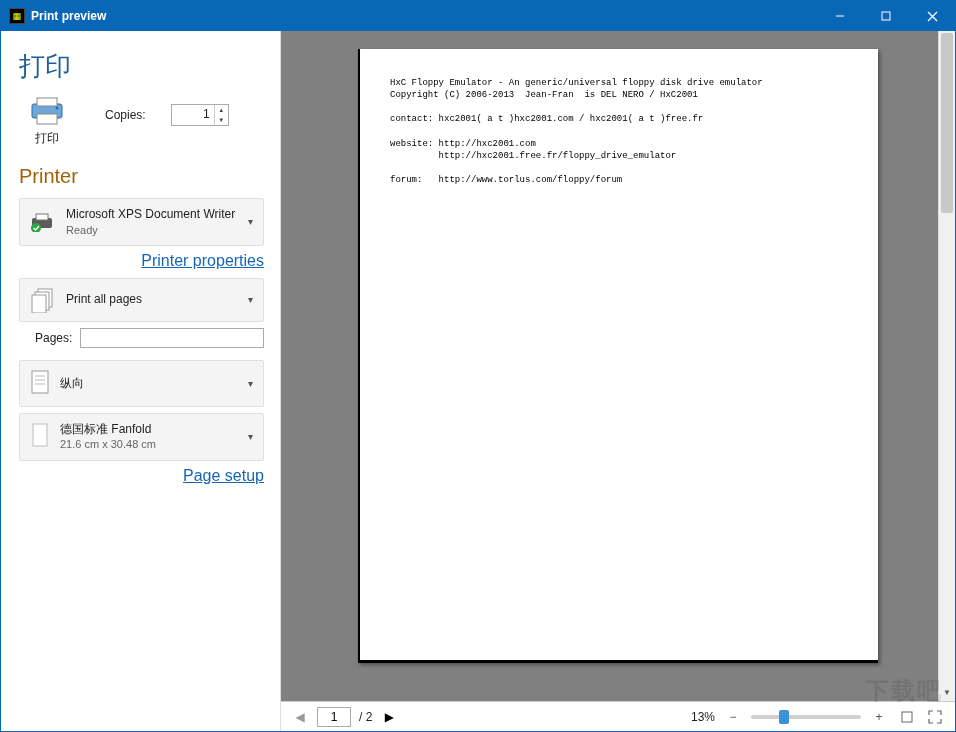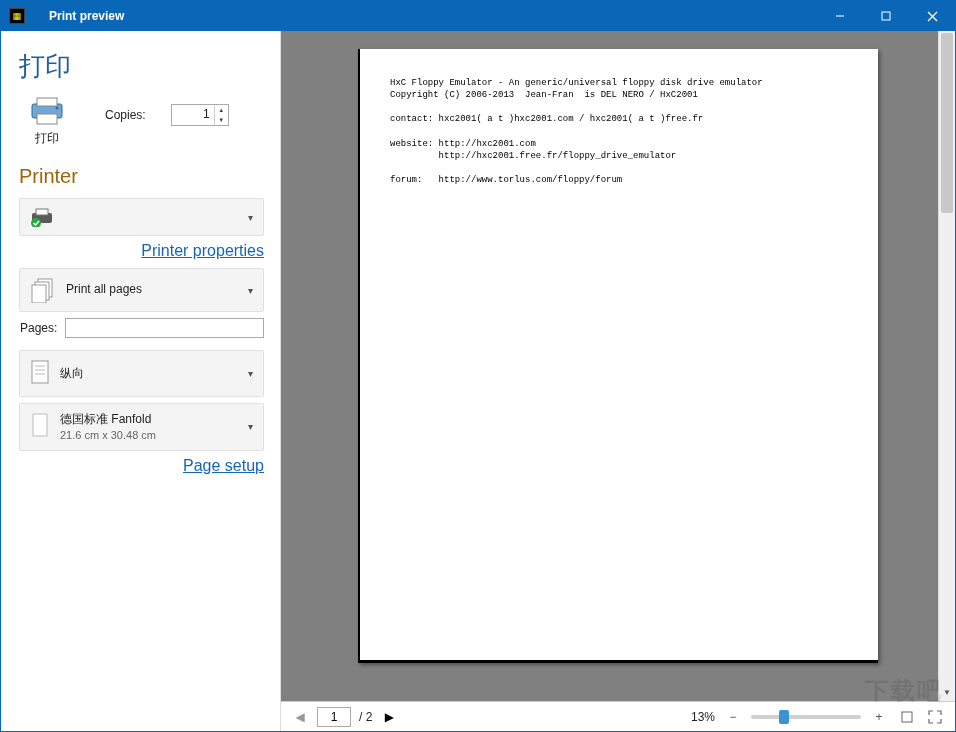--- a/index.html
+++ b/index.html
@@ -1,19 +1,19 @@
 <!DOCTYPE html>
 <html><head>
 <meta charset="utf-8">
 <style>
   * { box-sizing: border-box; }
   body { margin: 0; font-family: "Segoe UI", Tahoma, sans-serif; font-size: 12px; color: #222; background: #fff; }
   .window { width: 956px; height: 732px; display: flex; flex-direction: column; border: 1px solid #0a66b7; }
   .titlebar { height: 30px; background: #0a66b7; color: #fff; display: flex; align-items: center; padding: 0 0 0 8px; }
-  .titlebar .title { font-size: 12px; margin-left: 24px; flex: 1; font-weight: 600;}
+  .titlebar .title { font-size: 12px; margin-left: 6px; flex: 1; font-weight: 600;}
   .titlebar .win-btns { display: flex; height: 100%; }
   .win-btn { width: 46px; display:flex; align-items:center; justify-content:center; color:#fff; font-size:12px;}
   .win-btn.close { width:46px; }
   .app-icon { width:16px; height:16px; background:#000; display:inline-flex; align-items:center; justify-content:center; font-size:9px; color:#ff0; border:1px solid #444;}
   .body { flex:1; display:flex; min-height:0; }
   .sidebar { width:280px; background:#fff; padding:12px 16px 10px 18px; border-right:1px solid #ddd; overflow:hidden;}
   .sidebar h1 { font-family: "Microsoft YaHei","SimSun",sans-serif; font-size:26px; font-weight:300; color:#1f5f9a; margin:6px 0 12px 0;}
   .sidebar h2 { font-size:20px; font-weight:400; color:#a16207; margin:18px 0 10px 0;}
   .print-row { display:flex; align-items:flex-start; gap:30px; }
   .print-btn { width:56px; text-align:center; }
@@ -24,21 +24,21 @@
   .spinner { width:58px; height:22px; border:1px solid #aaa; display:flex; background:#fff;}
   .spinner .val { flex:1; text-align:right; padding:2px 4px 0 0; font-size:12px;}
   .spinner .arrows { width:14px; display:flex; flex-direction:column; border-left:1px solid #ccc;}
   .spinner .arrows div { flex:1; display:flex; align-items:center; justify-content:center; font-size:6px; color:#444;}
   .dropdown { background:#f4f4f4; border:1px solid #e0e0e0; border-radius:2px; padding:8px 10px; display:flex; align-items:center; gap:10px; cursor:pointer; position:relative; margin-bottom:6px;}
   .dropdown .chev { margin-left:auto; font-size:10px; color:#555;}
   .dropdown .dd-text { font-size:12px; line-height:1.3;}
   .dropdown .dd-sub { color:#666; font-size:11px;}
   .linkrow { text-align:right; margin:4px 0 8px 0;}
   .linkrow a { color:#1566b8; text-decoration:underline; font-size:16px; cursor:pointer;}
-  .pages-row { display:flex; align-items:center; gap:8px; margin:6px 0 12px 1px;}
+  .pages-row { display:flex; align-items:center; gap:8px; margin:6px 0 12px 16px;}
   .pages-row input { flex:1; height:20px; border:1px solid #aaa; background:#fff; padding:0 4px; font-size:12px;}
   .printer-icon { width:26px; height:20px; position:relative;}
   .doc-stack { width:26px; height:26px; position:relative;}
   .preview { flex:1; background:#808080; position:relative; display:flex; flex-direction:column; min-width:0;}
   .preview-scroll { flex:1; overflow:hidden; position:relative; display:flex; align-items:flex-start; justify-content:center; padding:18px 10px 0 10px;}
   .vscrollbar { position:absolute; right:0; top:0; bottom:30px; width:17px; background:#f0f0f0; border-left:1px solid #ddd;}
   .vscrollbar .thumb { position:absolute; left:2px; right:2px; top:2px; height:180px; background:#c8c8c8; border-radius:2px;}
   .vscrollbar .arr { position:absolute; left:0; right:0; height:17px; display:flex; align-items:center; justify-content:center; font-size:8px; color:#555;}
   .page { width:520px; height:614px; background:#fff; box-shadow:2px 2px 4px rgba(0,0,0,0.4); padding:28px 30px; font-family:"Courier New",monospace; font-size:9px; line-height:1.35; color:#000; white-space:pre; overflow:hidden; border-left:2px solid #000; border-bottom:3px solid #000;}
   .bottombar { height:30px; background:#fff; border-top:1px solid #ccc; display:flex; align-items:center; padding:0 10px; gap:8px; }
@@ -112,20 +112,24 @@
 
       <div class="dropdown">
         <div class="printer-icon">
           <svg viewBox="0 0 26 20" width="26" height="20">
             <rect x="2" y="6" width="20" height="10" rx="2" fill="#5b5b5b"></rect>
             <rect x="6" y="2" width="12" height="6" fill="#fff" stroke="#777"></rect>
             <circle cx="6" cy="16" r="5" fill="#28a745"></circle>
             <path d="M3.5 16 L5.5 18 L9 14" stroke="#fff" stroke-width="1.4" fill="none"></path>
           </svg>
         </div>
+        <div class="dd-text">
+          <div>Microsoft XPS Document Writer</div>
+          <div class="dd-sub">Ready</div>
+        </div>
         <div class="chev">▾</div>
       </div>
 
       <div class="linkrow">
         <a>Printer properties</a>
       </div>
 
 
       <div class="dropdown">
         <div class="doc-stack">

